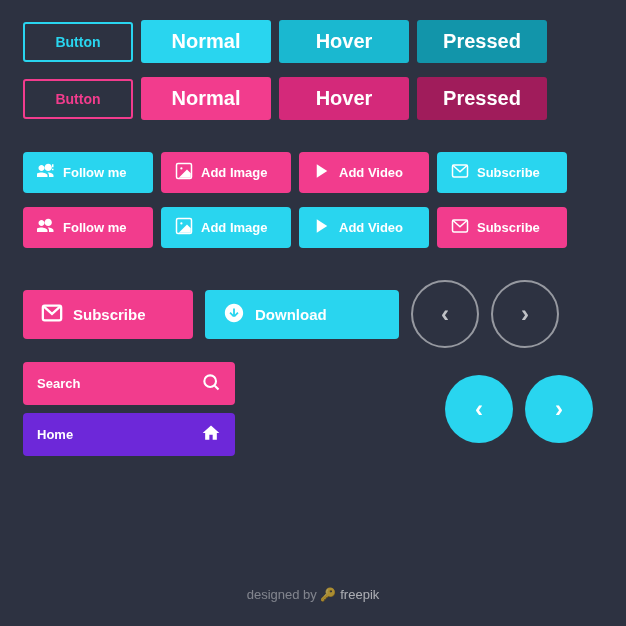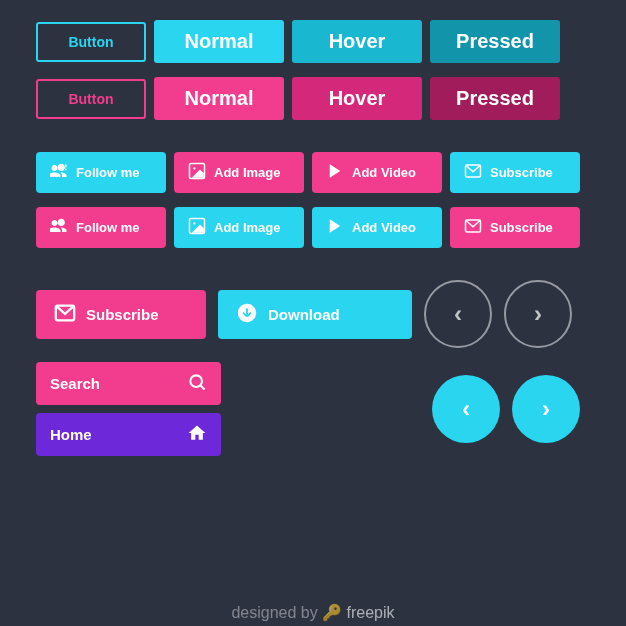--- a/index.html
+++ b/index.html
@@ -7,21 +7,21 @@
     body {
       width: 626px;
       height: 626px;
       background-color: #2d3241;
       font-family: 'Arial', sans-serif;
       overflow: hidden;
       position: relative;
     }
 
     .container {
-      padding: 20px 36px;
+      padding: 20px 23px;
       display: flex;
       flex-direction: column;
       gap: 14px;
     }
 
     
     .row {
       display: flex;
       gap: 8px;
       align-items: center;
@@ -106,24 +106,24 @@
 
     
     .nav-btn {
       display: flex;
       align-items: center;
       justify-content: space-between;
       padding: 10px 14px;
       border: none;
       border-radius: 4px;
       font-weight: bold;
-      font-size: 15px;
-      color: white;
-      cursor: pointer;
-      width: 185px;
+      font-size: 13px;
+      color: white;
+      cursor: pointer;
+      width: 212px;
     }
     .nav-btn.pink { background: #f23c8d; }
     .nav-btn.cyan { background: #6d28d9; }
 
     
     .circle-nav {
       width: 68px;
       height: 68px;
       border-radius: 50%;
       display: flex;
@@ -140,25 +140,25 @@
     }
     .circle-nav.solid-cyan {
       background: #29d5ef;
       border: none;
       color: white;
     }
 
     
     .footer {
       position: absolute;
-      bottom: 4px;
+      bottom: 24px;
       width: 100%;
       text-align: center;
       color: rgba(255,255,255,0.4);
-      font-size: 16px;
+      font-size: 13px;
     }
 
     
     .section-gap {
       height: 4px;
     }
   </style>
 </head>
 <body>
 

